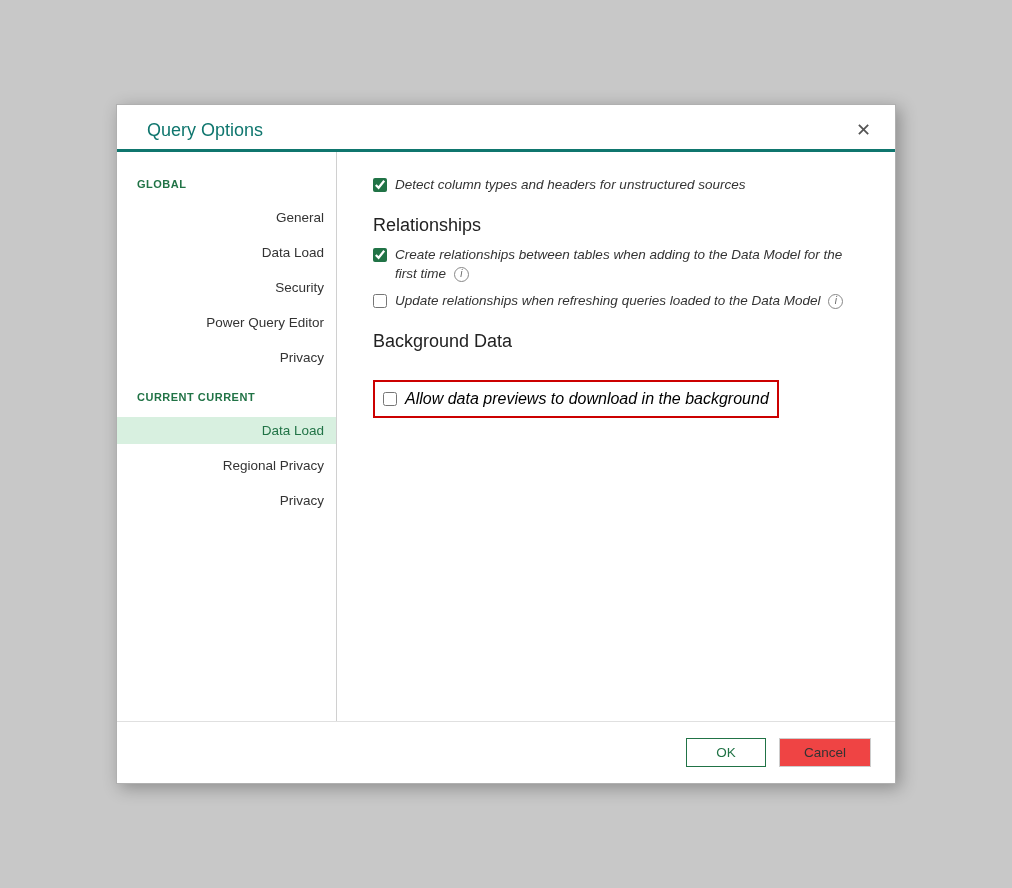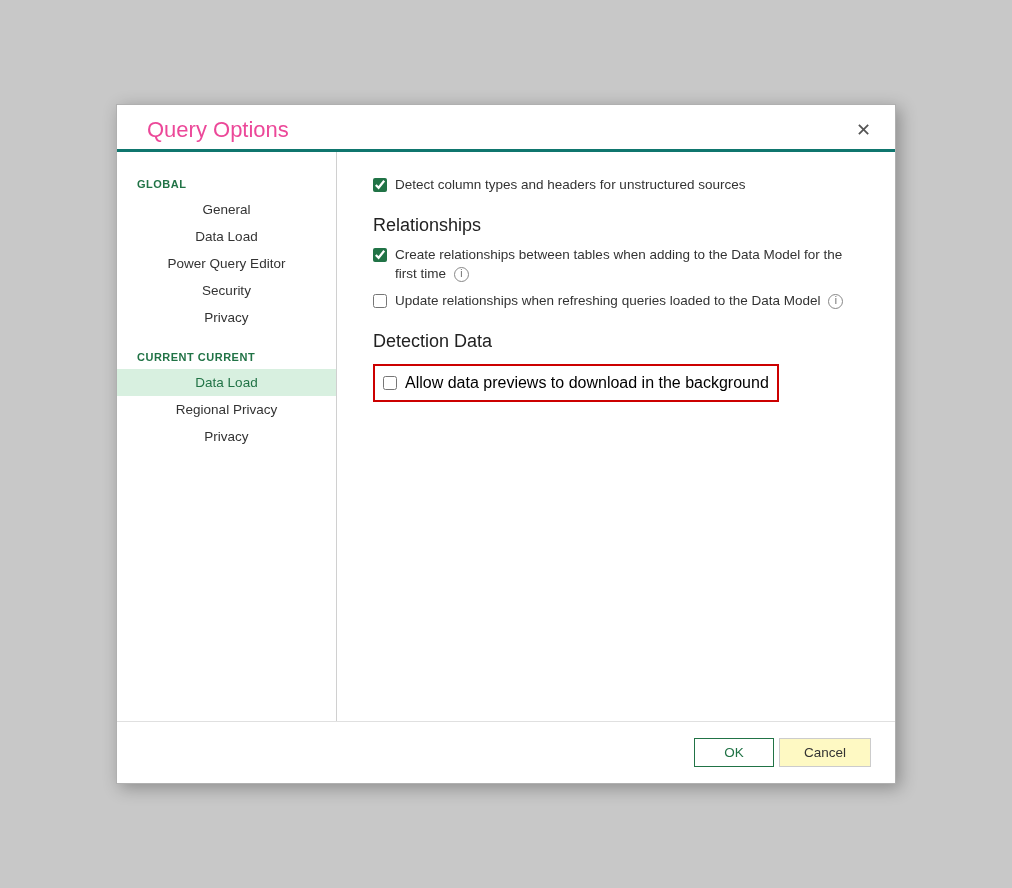--- a/index.html
+++ b/index.html
@@ -29,22 +29,22 @@
     }
 
     .dialog-titlebar {
       display: flex;
       justify-content: space-between;
       align-items: center;
       padding: 12px 16px 6px 30px;
     }
 
     .dialog-title {
-      font-size: 22px;
-      color: #ec4899;
+      font-size: 18px;
+      color: #0f766e;
       font-weight: 400;
     }
 
     .close-btn {
       background: none;
       border: none;
       cursor: pointer;
       font-size: 18px;
       color: #555;
       padding: 4px 8px;
@@ -73,22 +73,23 @@
     }
 
     .sidebar-item {
       display: block;
       padding: 6px 12px;
       font-size: 13.5px;
       color: #333;
       cursor: pointer;
       background: none;
       border: none;
-      text-align: center;
+      text-align: right;
       width: 100%;
+      margin-top: 8px;
     }
 
     .sidebar-item.active {
       background: #d8f0e0;
       color: #217346;
       font-weight: 500;
     }
 
     .sidebar-divider {
       height: 10px;
@@ -118,20 +119,21 @@
       margin-top: 2px;
       margin-right: 8px;
       accent-color: #217346;
       flex-shrink: 0;
       width: 14px;
       height: 14px;
     }
 
     .checkbox-label {
       line-height: 1.4;
+      font-style: italic;
     }
 
     .info-icon {
       display: inline-flex;
       align-items: center;
       justify-content: center;
       width: 15px;
       height: 15px;
       border: 1px solid #888;
       border-radius: 50%;
@@ -144,46 +146,46 @@
 
     .section-gap {
       margin-bottom: 20px;
     }
 
     .highlighted-row {
       border: 2px solid #cc0000;
       padding: 6px 8px;
       display: inline-flex;
       align-items: center;
-      margin-top: 2px;
+      margin-top: 18px;
     }
 
     .highlighted-row input[type="checkbox"] {
       margin-top: 0;
       margin-right: 8px;
       accent-color: #217346;
       flex-shrink: 0;
       width: 14px;
       height: 14px;
     }
 
     .dialog-footer {
       display: flex;
       justify-content: flex-end;
       padding: 16px 24px;
       border-top: 1px solid #e0e0e0;
-      gap: 5px;
+      gap: 13px;
     }
 
     .btn {
       padding: 6px 24px;
       font-size: 13.5px;
       cursor: pointer;
       border: 1px solid #ccc;
-      background: #fef9c3;
+      background: #ef4444;
       color: #333;
       min-width: 80px;
     }
 
     .btn-ok {
       border: 1.5px solid #217346;
       color: #217346;
       background: #fff;
     }
   </style>
@@ -194,22 +196,22 @@
   <div class="dialog-titlebar">
     <span class="dialog-title">Query Options</span>
     <button class="close-btn">✕</button>
   </div>
 
   <div class="dialog-body">
     <div class="sidebar">
       <div class="sidebar-section-label">GLOBAL</div>
       <button class="sidebar-item">General</button>
       <button class="sidebar-item">Data Load</button>
+      <button class="sidebar-item">Security</button>
       <button class="sidebar-item">Power Query Editor</button>
-      <button class="sidebar-item">Security</button>
       <button class="sidebar-item">Privacy</button>
       <div class="sidebar-divider"></div>
       <div class="sidebar-section-label">CURRENT CURRENT</div>
       <button class="sidebar-item active">Data Load</button>
       <button class="sidebar-item">Regional Privacy</button>
       <button class="sidebar-item">Privacy</button>
     </div>
 
     <div class="main-content">
 
@@ -232,21 +234,21 @@
         <div class="checkbox-row">
           <input type="checkbox" style="">
           <span class="checkbox-label">
             <span>Update relationships when refreshing queries loaded to the Data Model</span>
             <span class="info-icon">i</span>
           </span>
         </div>
       </div>
 
       <div class="section-gap">
-        <div class="section-heading">Detection Data</div>
+        <div class="section-heading">Background Data</div>
         <div class="highlighted-row">
           <input type="checkbox" style="">
           <span class="checkbox-label">Allow data previews to download in the background</span>
         </div>
       </div>
     </div>
   </div>
 
   <div class="dialog-footer">
     <button class="btn btn-ok">OK</button>

